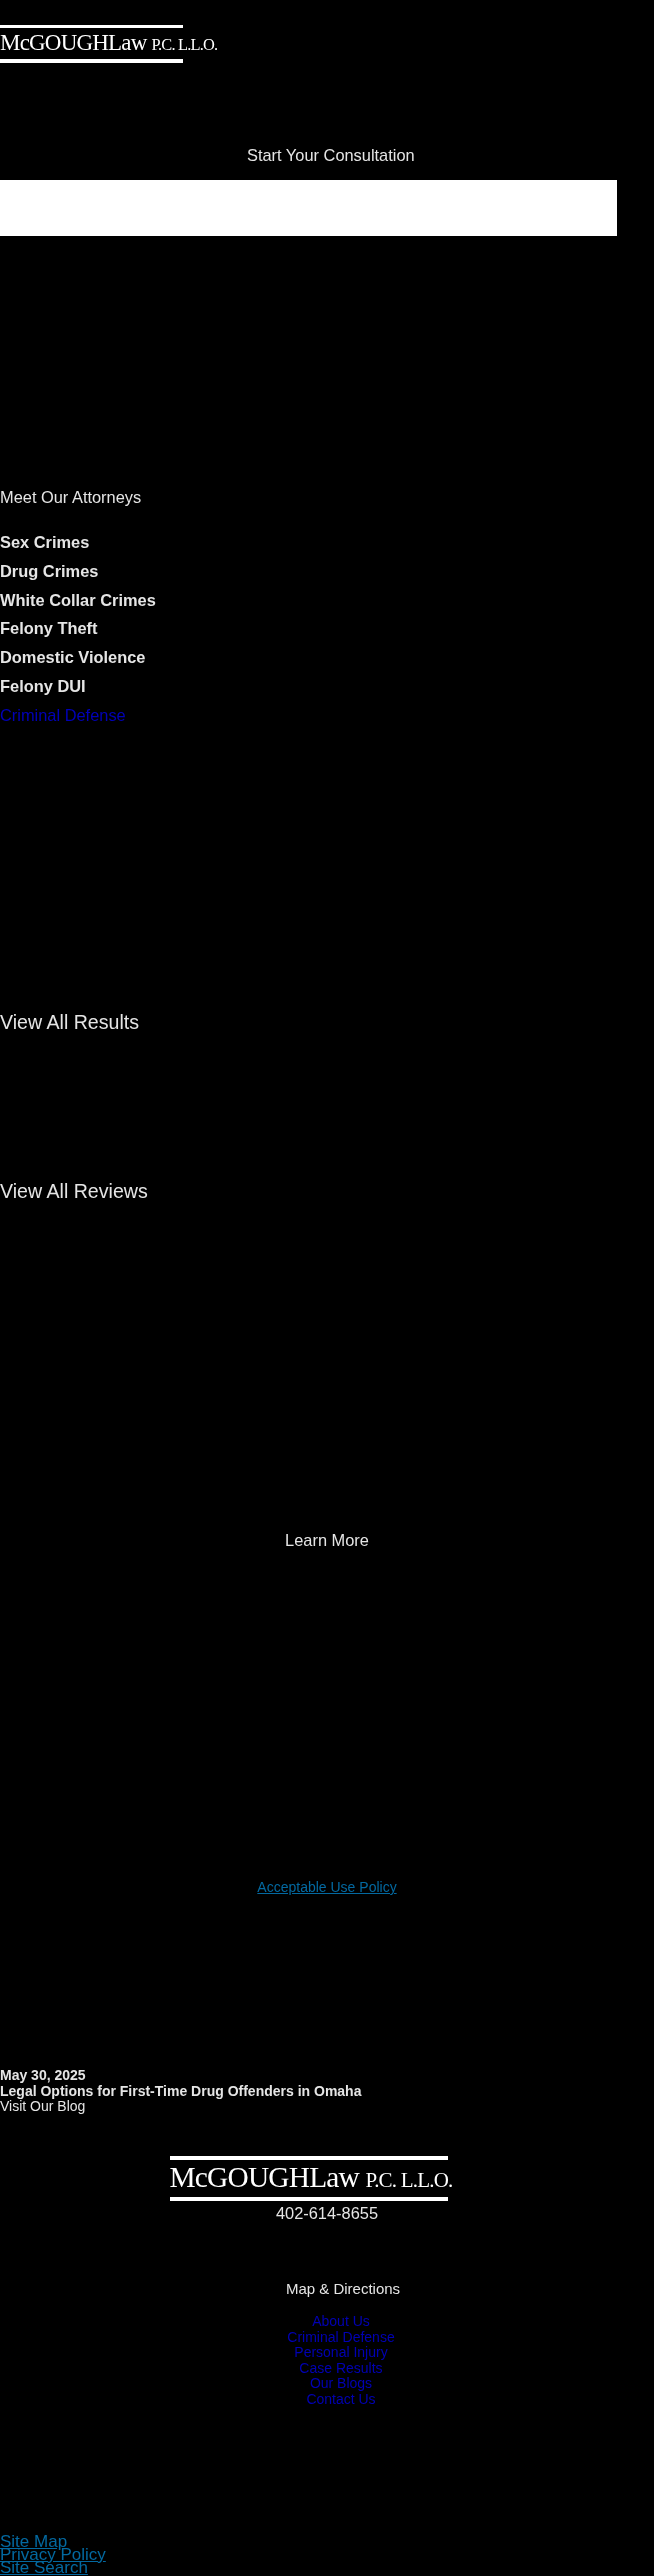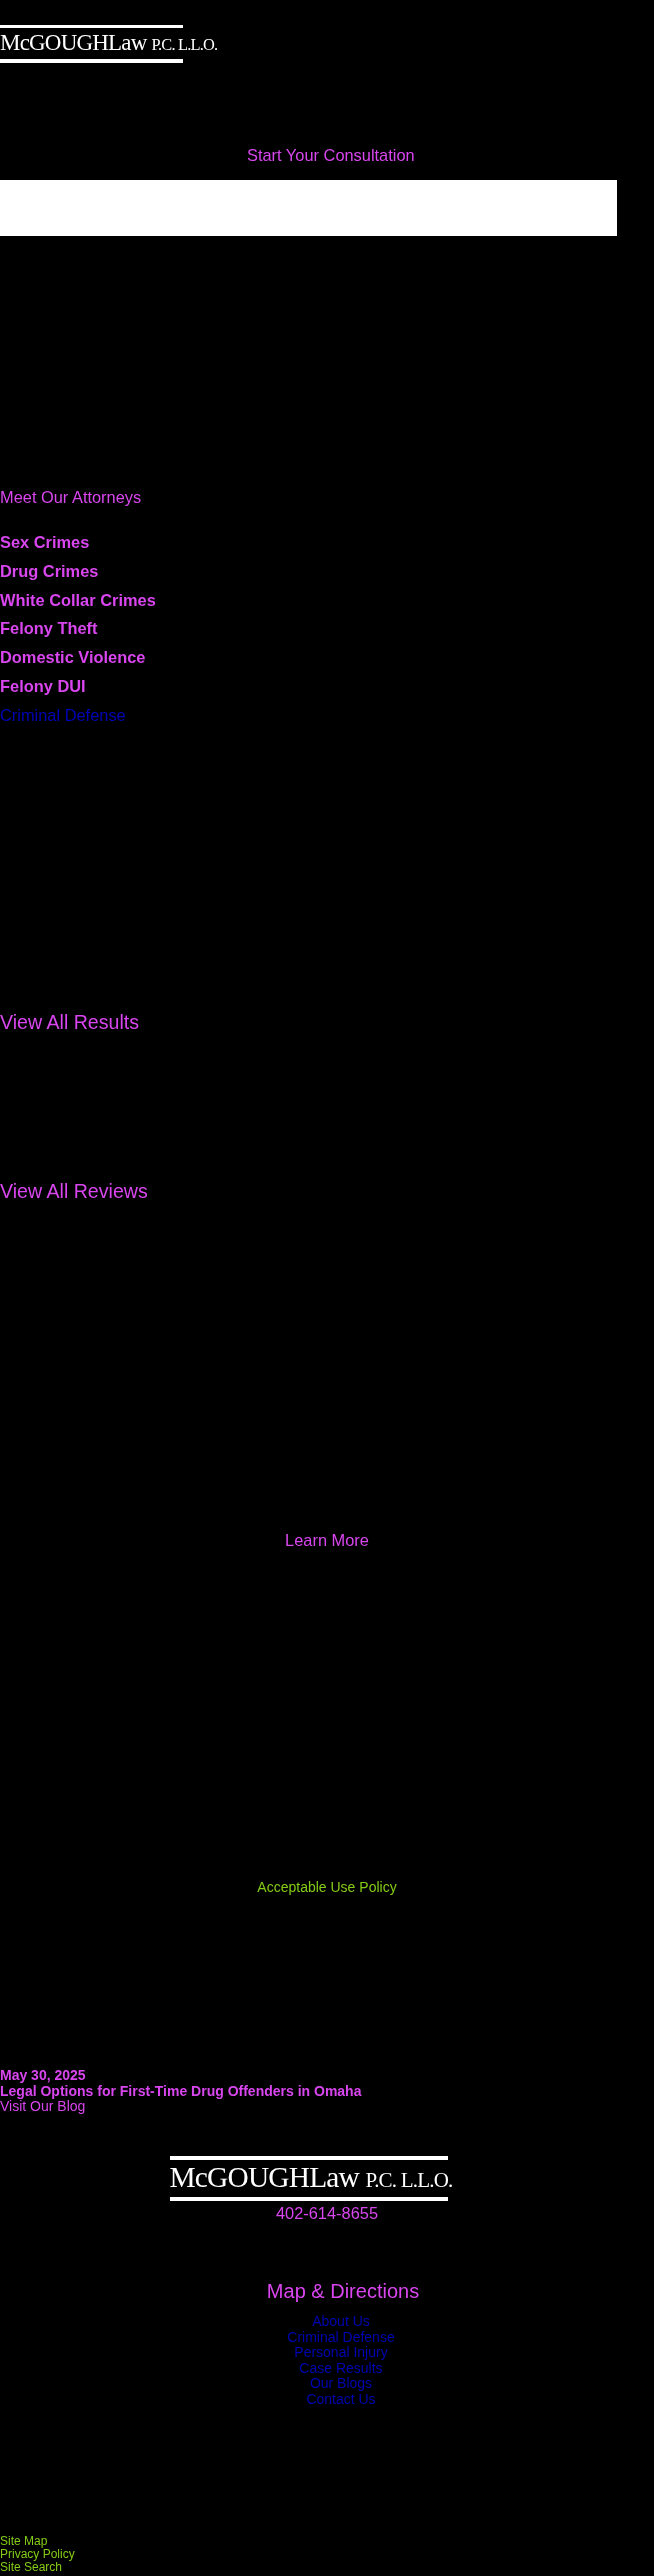--- a/index.html
+++ b/index.html
@@ -44,23 +44,23 @@
     transform: translateX(-50%);
     top: 2156px;
     width: 278px;
     text-align: center;
   }
   .footer-logo .rule { height: 4.1px; }
   .footer-logo .logo-text { font-size: 29.4px; line-height: 34px; }
   .footer-logo .logo-suffix { font-size: 21px; }
 
   
-  .lnk { color: #d946ef; }
+  .lnk { color: #e5e5e5; }
   .lnk-dim { color: #0000b4; }
-  .lnk-bright { color: #84cc16; }
+  .lnk-bright { color: #0369a1; text-decoration: underline; }
 
   .start-consult {
     position: absolute;
     left: 247px;
     top: 146px;
     font-size: 16.4px;
   }
 
   .white-band {
     position: absolute;
@@ -161,38 +161,38 @@
   }
   .phone-wrap a { font-size: 16.4px; }
 
   .map-directions-wrap {
     position: absolute;
     left: 0;
     top: 2280px;
     width: 654px;
     text-align: center;
   }
-  .map-directions-wrap a { font-size: 20px; padding-left: 32px; }
+  .map-directions-wrap a { font-size: 15px; padding-left: 32px; }
 
   .footer-nav {
     position: absolute;
     left: 0;
     top: 2314px;
     width: 654px;
     text-align: center;
     font-size: 14px;
     line-height: 15.5px;
   }
   .footer-nav a { display: block; padding-left: 28px; }
 
   .legal-links {
     position: absolute;
     left: 0;
     top: 2535px;
-    font-size: 12px;
+    font-size: 17px;
     line-height: 13px;
   }
   .legal-links a { display: block; }
 </style>
 </head>
 <body>
 
 <div id="page">
 
   <div class="logo header-logo">

